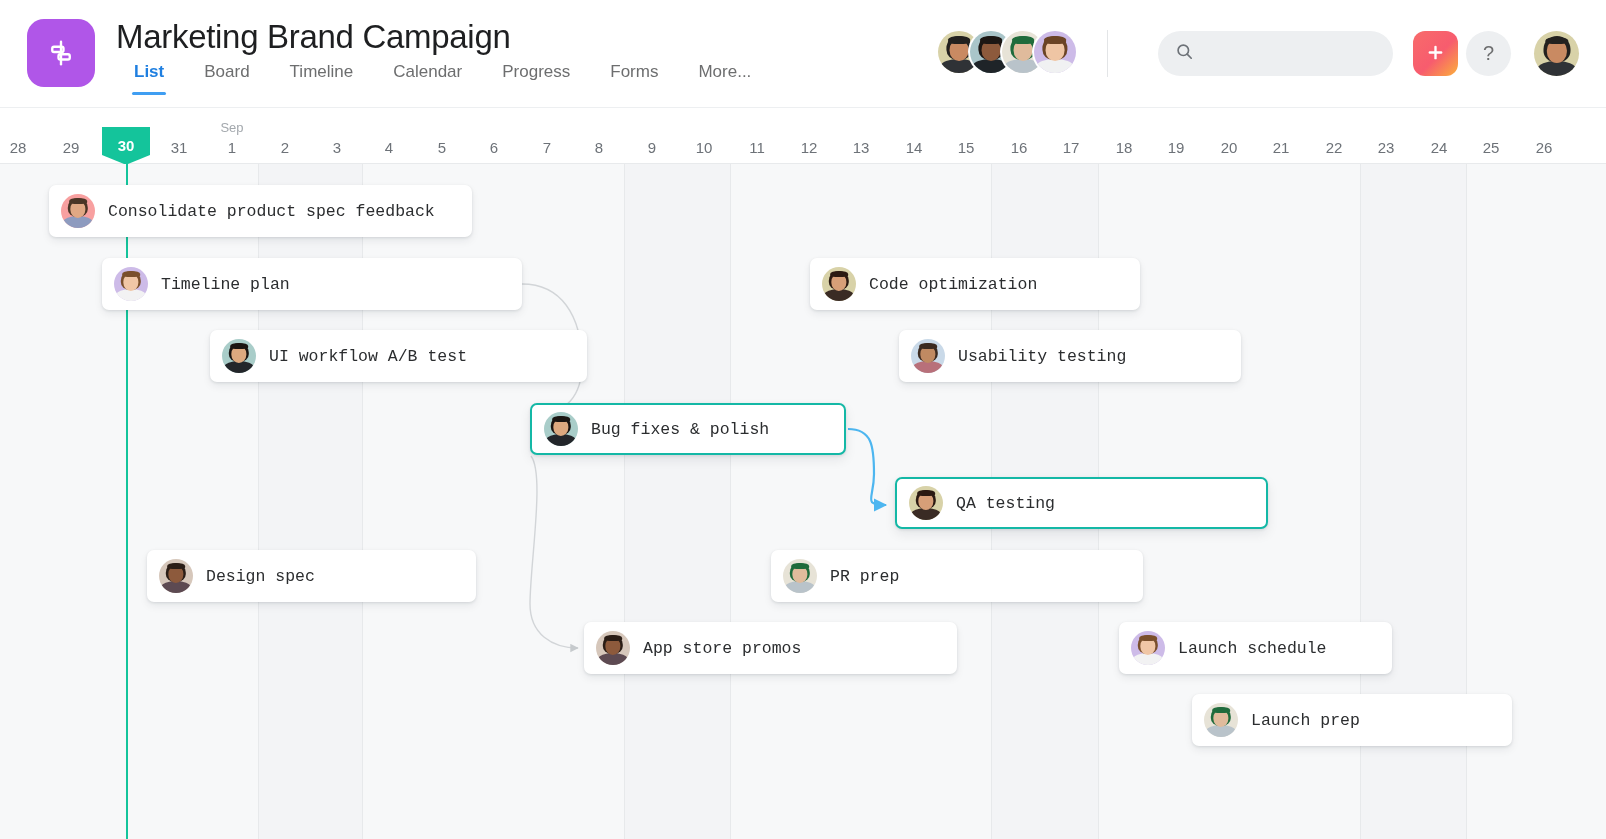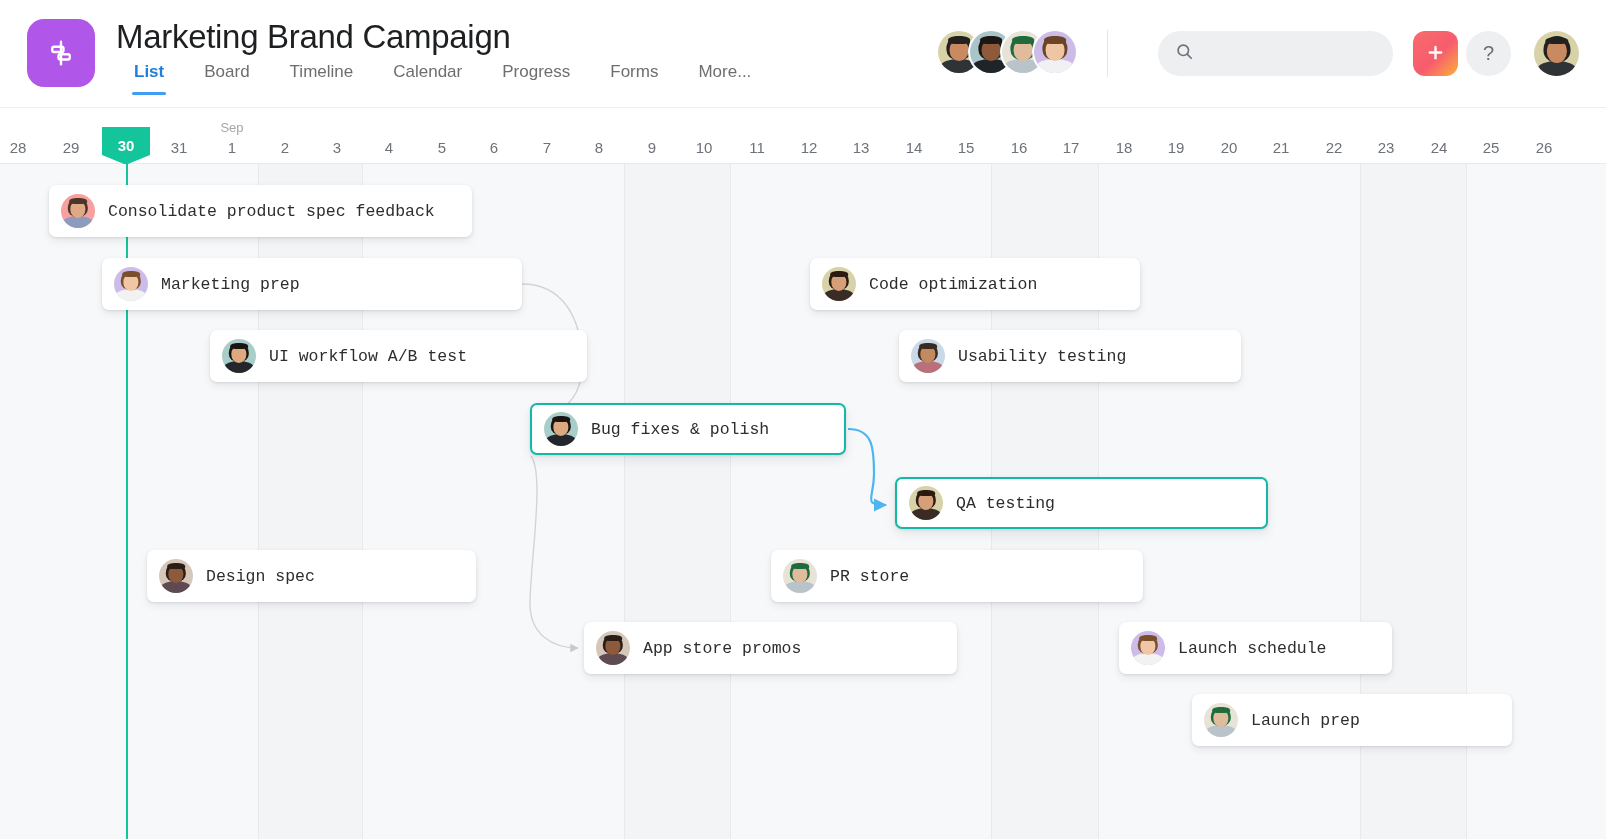--- a/index.html
+++ b/index.html
@@ -360,21 +360,21 @@
         </div>
         <span class="label">Consolidate product spec feedback</span>
       </div>
       <div class="card" style="left: 102px; top: 94px; width: 420px;">
         <div class="av" style="width: 34px; height: 34px; background: rgb(205, 187, 232);">
           <div class="body" style="width:29.24px;height:11.56px;background:#f2f2f3;"></div>
           <div class="hair" style="top:3.74px;width:20.4px;height:19.72px;background:#7a4f2c;"></div>
           <div class="face" style="top:7.14px;width:15.3px;height:17px;background:#f0c6a6;"></div>
           <div class="fringe" style="top:4.42px;width:17.68px;height:5.78px;background:#7a4f2c;"></div>
         </div>
-        <span class="label">Marketing prep</span>
+        <span class="label">Timeline plan</span>
       </div>
       <div class="card" style="left: 810px; top: 94px; width: 330px;">
         <div class="av" style="width: 34px; height: 34px; background: rgb(216, 210, 168);">
           <div class="body" style="width:29.24px;height:11.56px;background:#3a2b24;"></div>
           <div class="hair" style="top:3.74px;width:20.4px;height:19.72px;background:#2b1a12;"></div>
           <div class="face" style="top:7.14px;width:15.3px;height:17px;background:#d79f78;"></div>
           <div class="fringe" style="top:4.42px;width:17.68px;height:5.78px;background:#2b1a12;"></div>
         </div>
         <span class="label">Code optimization</span>
       </div>
@@ -423,21 +423,21 @@
         </div>
         <span class="label">Design spec</span>
       </div>
       <div class="card" style="left: 771px; top: 386px; width: 372px;">
         <div class="av" style="width: 34px; height: 34px; background: rgb(231, 227, 215);">
           <div class="body" style="width:29.24px;height:11.56px;background:#b9c3ca;"></div>
           <div class="hair" style="top:3.74px;width:20.4px;height:19.72px;background:#1f6b3c;"></div>
           <div class="face" style="top:7.14px;width:15.3px;height:17px;background:#e0bb9c;"></div>
           <div class="fringe" style="top:4.42px;width:17.68px;height:5.78px;background:#1f6b3c;"></div>
         </div>
-        <span class="label">PR store</span>
+        <span class="label">PR prep</span>
       </div>
       <div class="card" style="left: 584px; top: 458px; width: 373px;">
         <div class="av" style="width: 34px; height: 34px; background: rgb(214, 199, 187);">
           <div class="body" style="width:29.24px;height:11.56px;background:#5d4a52;"></div>
           <div class="hair" style="top:3.74px;width:20.4px;height:19.72px;background:#2a1d16;"></div>
           <div class="face" style="top:7.14px;width:15.3px;height:17px;background:#8d5a3c;"></div>
           <div class="fringe" style="top:4.42px;width:17.68px;height:5.78px;background:#2a1d16;"></div>
         </div>
         <span class="label">App store promos</span>
       </div>

